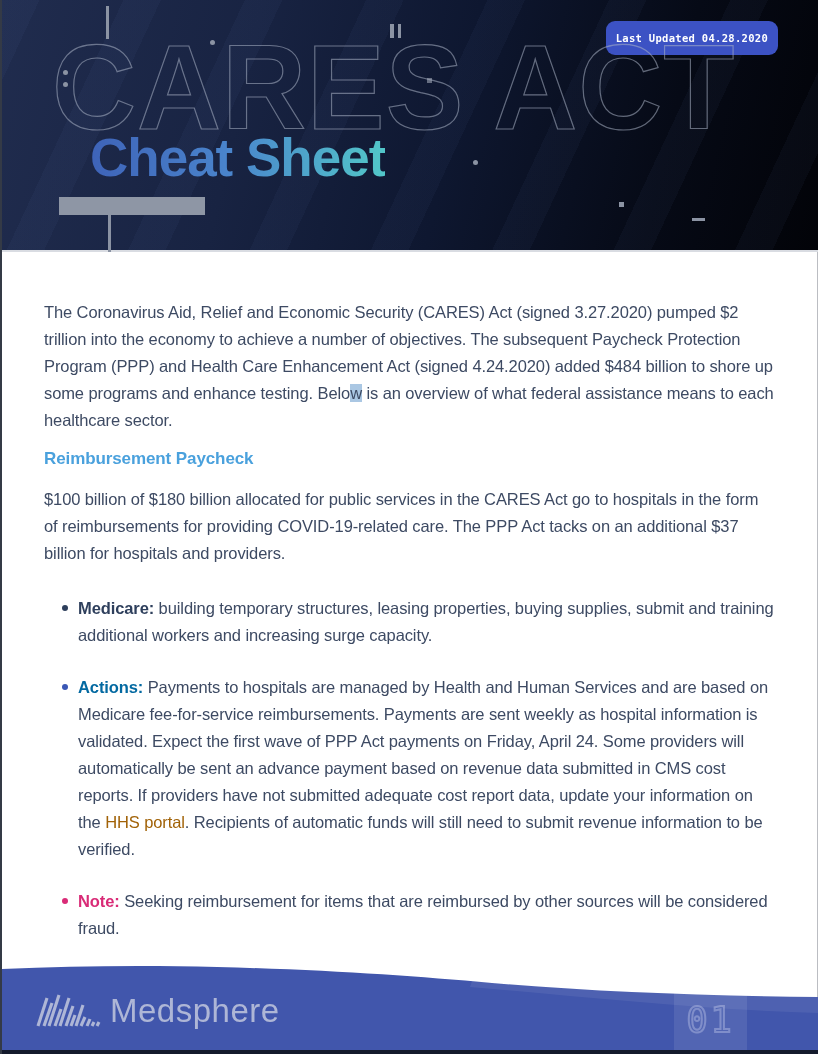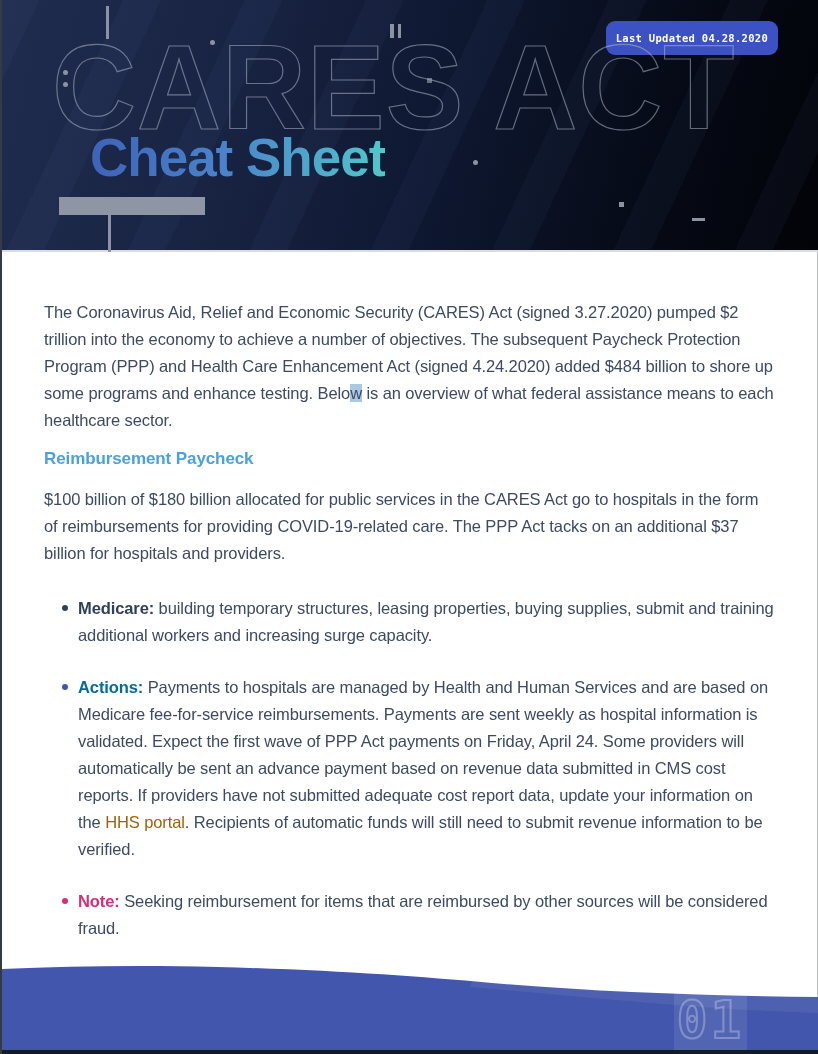--- a/index.html
+++ b/index.html
@@ -95,21 +95,21 @@
   .footer svg.wave { position: absolute; left: 0; top: 0; width: 818px; height: 114px; display: block; }
   .brand { position: absolute; left: 34px; top: 52px; display: flex; align-items: center; gap: 8px; }
   .brand-text { color: #aeb6d6; font-size: 33px; letter-spacing: 0.5px; line-height: 1; }
   .page-box {
     position: absolute; left: 672px; top: 50px; width: 73px; height: 60px;
     background: rgba(255,255,255,0.09);
     display: flex; align-items: center; justify-content: center;
   }
   .page-num {
     font-family: "DejaVu Sans Mono", monospace;
-    font-size: 51px; font-weight: bold; letter-spacing: 3px;
+    font-size: 35px; font-weight: normal; letter-spacing: 3px;
     color: transparent; -webkit-text-stroke: 2px rgba(235,240,255,0.30);
   }
   .bottom-strip { position: absolute; left: 0; right: 0; bottom: 0; height: 4px; background: #141a2c; z-index: 3; }
 </style>
 </head>
 <body>
 
 <div class="page">
 
   <header class="hero">
@@ -146,20 +146,39 @@
       <li><span class="dot dot-pink"></span><span class="lbl pink">Note:</span><span> Seeking reimbursement for items that are reimbursed by other sources will be considered fraud.</span></li>
     </ul>
   </main>
 
   <footer class="footer">
     <svg class="wave" viewBox="0 0 818 114" preserveAspectRatio="none">
       <path d="M0,29 C70,26 140,25 215,27 C330,30 410,36 490,43 C590,51.5 700,56 818,57 L818,114 L0,114 Z" fill="#4156ac"></path>
       <path d="M470,41 C580,51 700,56 818,57 L818,73 C700,70 575,56 468,47 Z" fill="rgba(255,255,255,0.07)"></path>
     </svg>
 
+    <div class="brand">
+      <svg width="66" height="36" viewBox="0 0 66 36">
+        <g stroke="#aeb6d6" stroke-width="3.1" stroke-linecap="butt">
+          <line x1="2" y1="34" x2="11" y2="6"></line>
+          <line x1="8" y1="34" x2="16" y2="11"></line>
+          <line x1="13" y1="34" x2="23" y2="3"></line>
+          <line x1="19" y1="34" x2="25" y2="17"></line>
+          <line x1="24" y1="34" x2="33" y2="6"></line>
+          <line x1="30" y1="34" x2="37" y2="14"></line>
+          <line x1="35" y1="34" x2="39" y2="23"></line>
+          <line x1="40" y1="34" x2="47" y2="13"></line>
+          <line x1="45" y1="34" x2="49" y2="25"></line>
+          <line x1="51" y1="34" x2="54" y2="27"></line>
+          <line x1="56" y1="34" x2="58" y2="30"></line>
+          <line x1="61" y1="34" x2="63" y2="30"></line>
+        </g>
+      </svg>
+      <span class="brand-text">Medsphere</span>
+    </div>
 
     <div class="page-box">
       <span class="page-num">01</span>
     </div>
   </footer>
 
   <div class="bottom-strip"></div>
 </div>
 
 </body></html>

